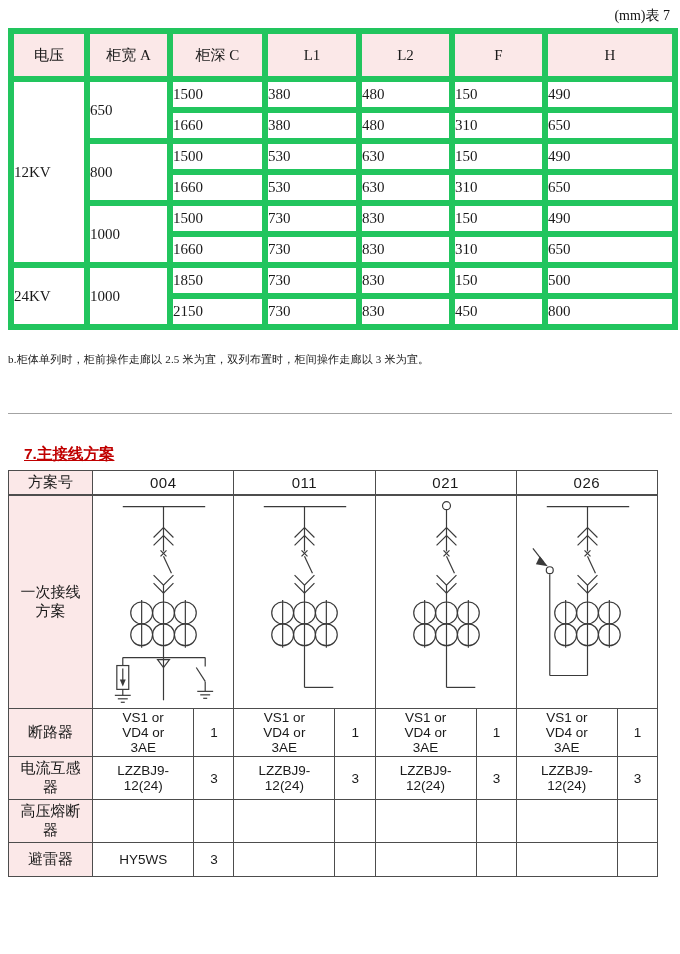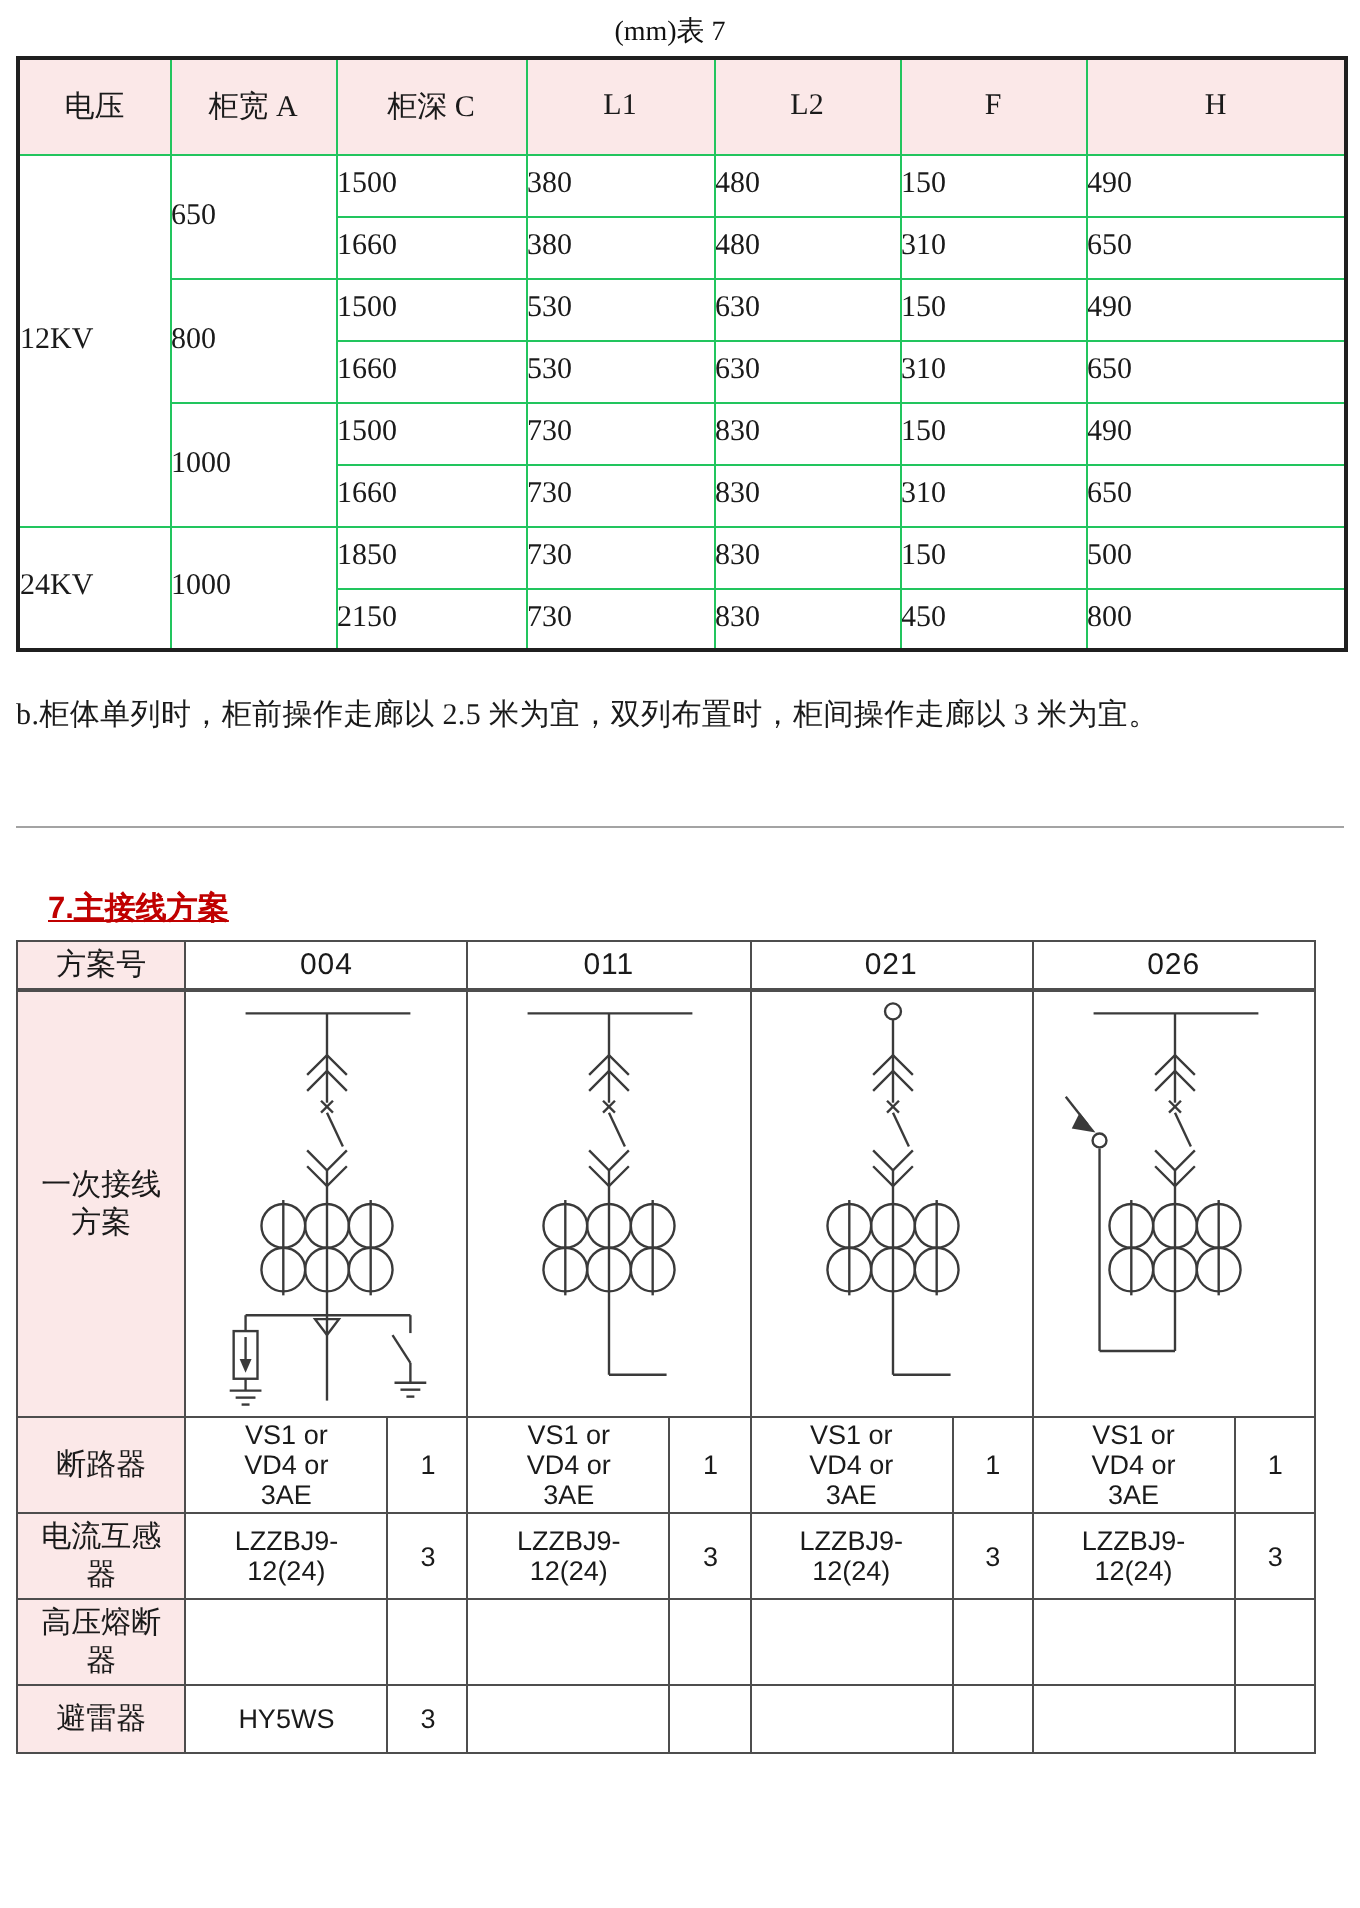--- a/index.html
+++ b/index.html
@@ -3,35 +3,35 @@
 <meta charset="utf-8">
 <style>
   * { margin:0; padding:0; box-sizing:border-box; }
   html,body { background:#ffffff; }
   body {
     width:680px; height:954px; overflow:hidden;
     font-family:"Liberation Serif","DejaVu Serif",serif;
     color:#1a1a1a;
   }
   .caption {
-    text-align:center; padding:7px 10px 3px 0;
+    text-align:right; padding:7px 10px 3px 0;
     font-size:14px; color:#111;
   }
   
   table { border-collapse:collapse; table-layout:fixed; }
   .t1 { margin-left:8px; width:664px; border:2px solid #1f1f1f; }
   .t1 th, .t1 td {
-    border:1px solid #22c55e; vertical-align:middle;
+    border:6px solid #22c55e; vertical-align:middle;
     font-size:15px; font-weight:normal; overflow:hidden;
   }
   .t1 thead tr { height:48px; }
   .t1 tbody tr { height:31px; }
   .t1 th { background:#fbe8e8; }
   
-  .note { margin:22px 0 0 8px; font-size:15px; letter-spacing:0.2px; }
+  .note { margin:22px 0 0 8px; font-size:11px; letter-spacing:0.2px; }
   .divider { border:none; border-top:1px solid #a3a3a3; margin:46px 8px 0 8px; }
   .heading {
     margin:30px 0 5px 24px; font-size:15.5px; font-weight:bold;
     font-family:"Liberation Sans","DejaVu Sans",sans-serif;
     text-decoration:underline;
   }
   
   .t2 { margin-left:8px; width:650px; border:1px solid #4d4d4d; }
   .t2 th, .t2 td {
     border:1px solid #4d4d4d; text-align:center; vertical-align:middle;

